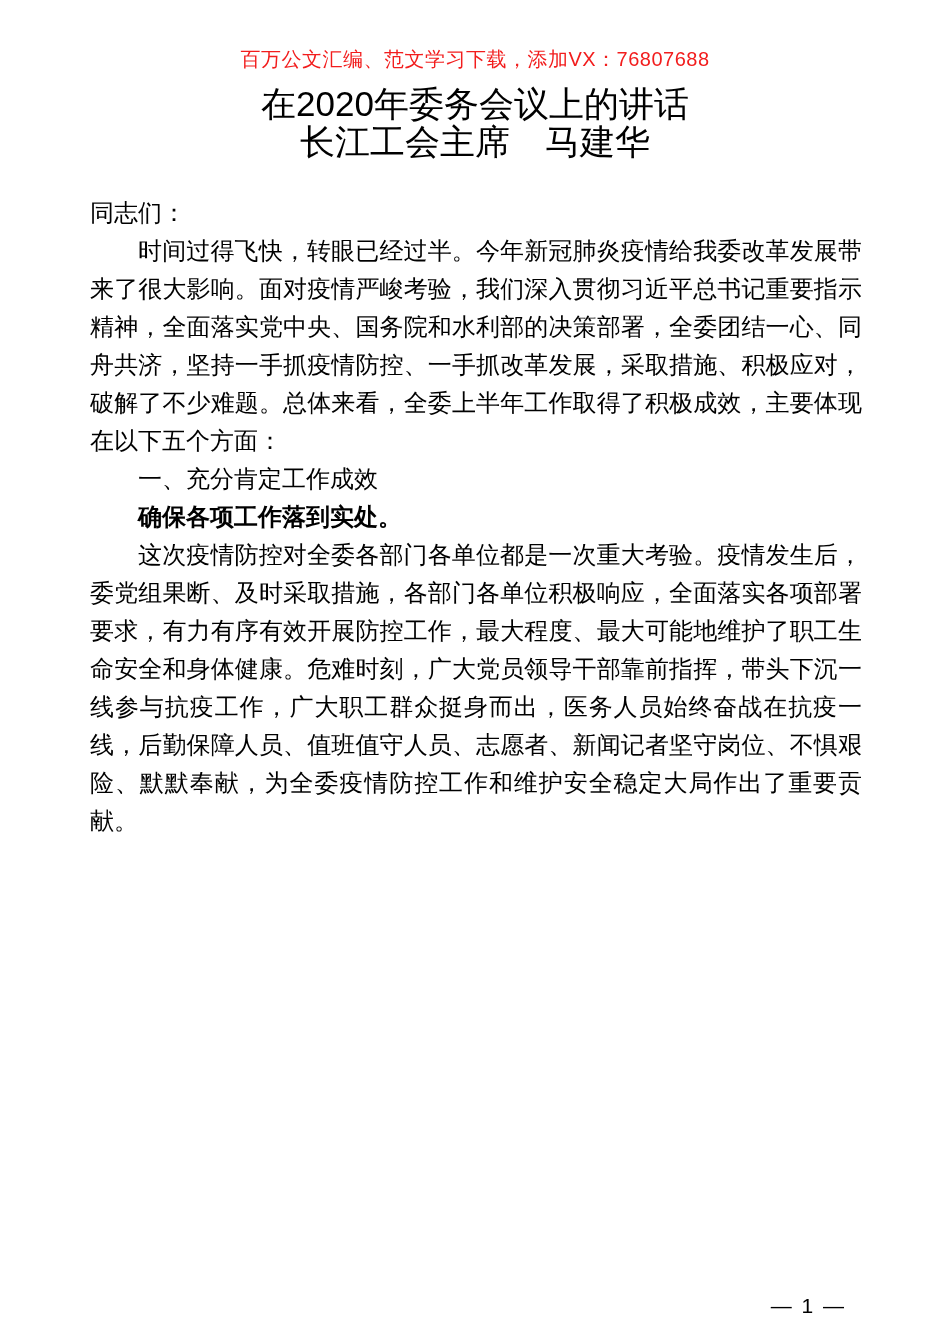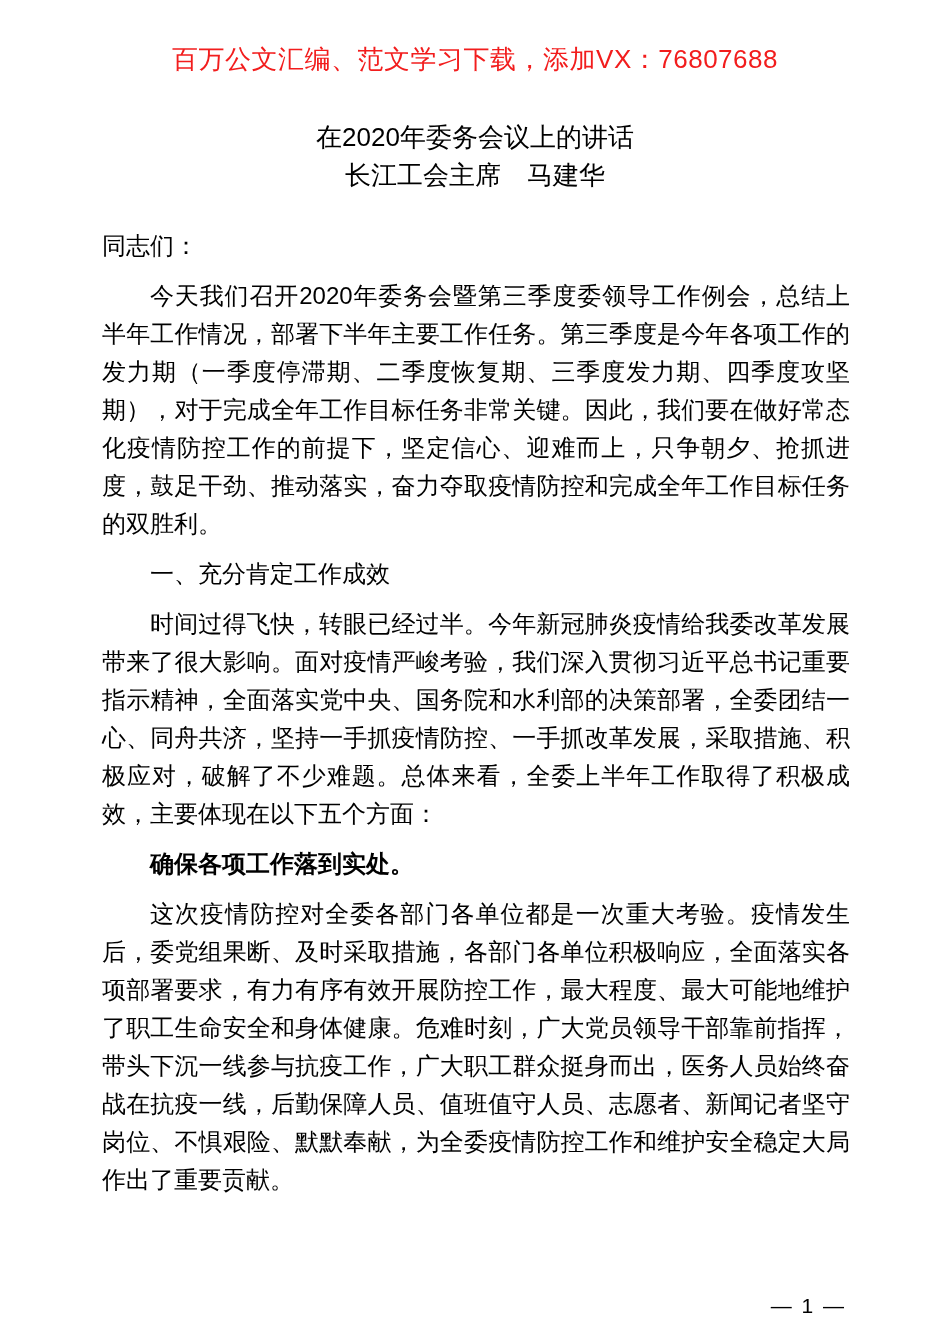--- a/index.html
+++ b/index.html
@@ -14,44 +14,44 @@
   }
   .page {
     position: relative;
     width: 950px;
     height: 1344px;
     background: var(--page-bg, #ffffff);
   }
   .notice {
     padding-top: 46px;
     text-align: center;
-    font-size: 26px;
+    font-size: 20px;
     line-height: 26px;
     color: var(--notice-color, #f21d1d);
     letter-spacing: 0.5px;
   }
   .title-block {
-    margin-top: 46px;
+    margin-top: 13px;
     text-align: center;
-    font-size: 26px;
+    font-size: 35px;
     line-height: 38px;
     font-weight: normal;
     color: var(--text-color, #000000);
   }
   .doc-body {
     margin: 33px 88px 0 90px;
     font-size: 24px;
     line-height: 38px;
     text-align: justify;
     text-justify: inter-ideograph;
     color: var(--text-color, #000000);
   }
   .doc-body p {
     text-indent: 2em;
-    margin: 12px;
+    margin: 0;
   }
   .doc-body p.salutation { text-indent: 0; }
   .doc-body p.bold { font-weight: bold; }
   .page-footer {
     position: absolute;
     right: 104px;
     bottom: 26px;
     font-size: 21px;
     line-height: 24px;
     color: var(--text-color, #000000);
@@ -65,22 +65,21 @@
 
   <div class="notice">百万公文汇编、范文学习下载，添加VX：76807688</div>
 
   <div class="title-block">
     <div>在2020年委务会议上的讲话</div>
     <div>长江工会主席　马建华</div>
   </div>
 
   <div class="doc-body">
     <p class="salutation">同志们：</p>
-    <p>今天我们召开2020年委务会暨第三季度委领导工作例会，总结上半年工作情况，部署下半年主要工作任务。第三季度是今年各项工作的发力期（一季度停滞期、二季度恢复期、三季度发力期、四季度攻坚期），对于完成全年工作目标任务非常关键。因此，我们要在做好常态化疫情防控工作的前提下，坚定信心、迎难而上，只争朝夕、抢抓进度，鼓足干劲、推动落实，奋力夺取疫情防控和完成全年工作目标任务的双胜利。</p>
+    <p>时间过得飞快，转眼已经过半。今年新冠肺炎疫情给我委改革发展带来了很大影响。面对疫情严峻考验，我们深入贯彻习近平总书记重要指示精神，全面落实党中央、国务院和水利部的决策部署，全委团结一心、同舟共济，坚持一手抓疫情防控、一手抓改革发展，采取措施、积极应对，破解了不少难题。总体来看，全委上半年工作取得了积极成效，主要体现在以下五个方面：</p>
     <p>一、充分肯定工作成效</p>
-    <p>时间过得飞快，转眼已经过半。今年新冠肺炎疫情给我委改革发展带来了很大影响。面对疫情严峻考验，我们深入贯彻习近平总书记重要指示精神，全面落实党中央、国务院和水利部的决策部署，全委团结一心、同舟共济，坚持一手抓疫情防控、一手抓改革发展，采取措施、积极应对，破解了不少难题。总体来看，全委上半年工作取得了积极成效，主要体现在以下五个方面：</p>
     <p class="bold">确保各项工作落到实处。</p>
     <p>这次疫情防控对全委各部门各单位都是一次重大考验。疫情发生后，委党组果断、及时采取措施，各部门各单位积极响应，全面落实各项部署要求，有力有序有效开展防控工作，最大程度、最大可能地维护了职工生命安全和身体健康。危难时刻，广大党员领导干部靠前指挥，带头下沉一线参与抗疫工作，广大职工群众挺身而出，医务人员始终奋战在抗疫一线，后勤保障人员、值班值守人员、志愿者、新闻记者坚守岗位、不惧艰险、默默奉献，为全委疫情防控工作和维护安全稳定大局作出了重要贡献。</p>
   </div>
 
   <div class="page-footer">—  1  —</div>
 
 </div>
 
 </body></html>

